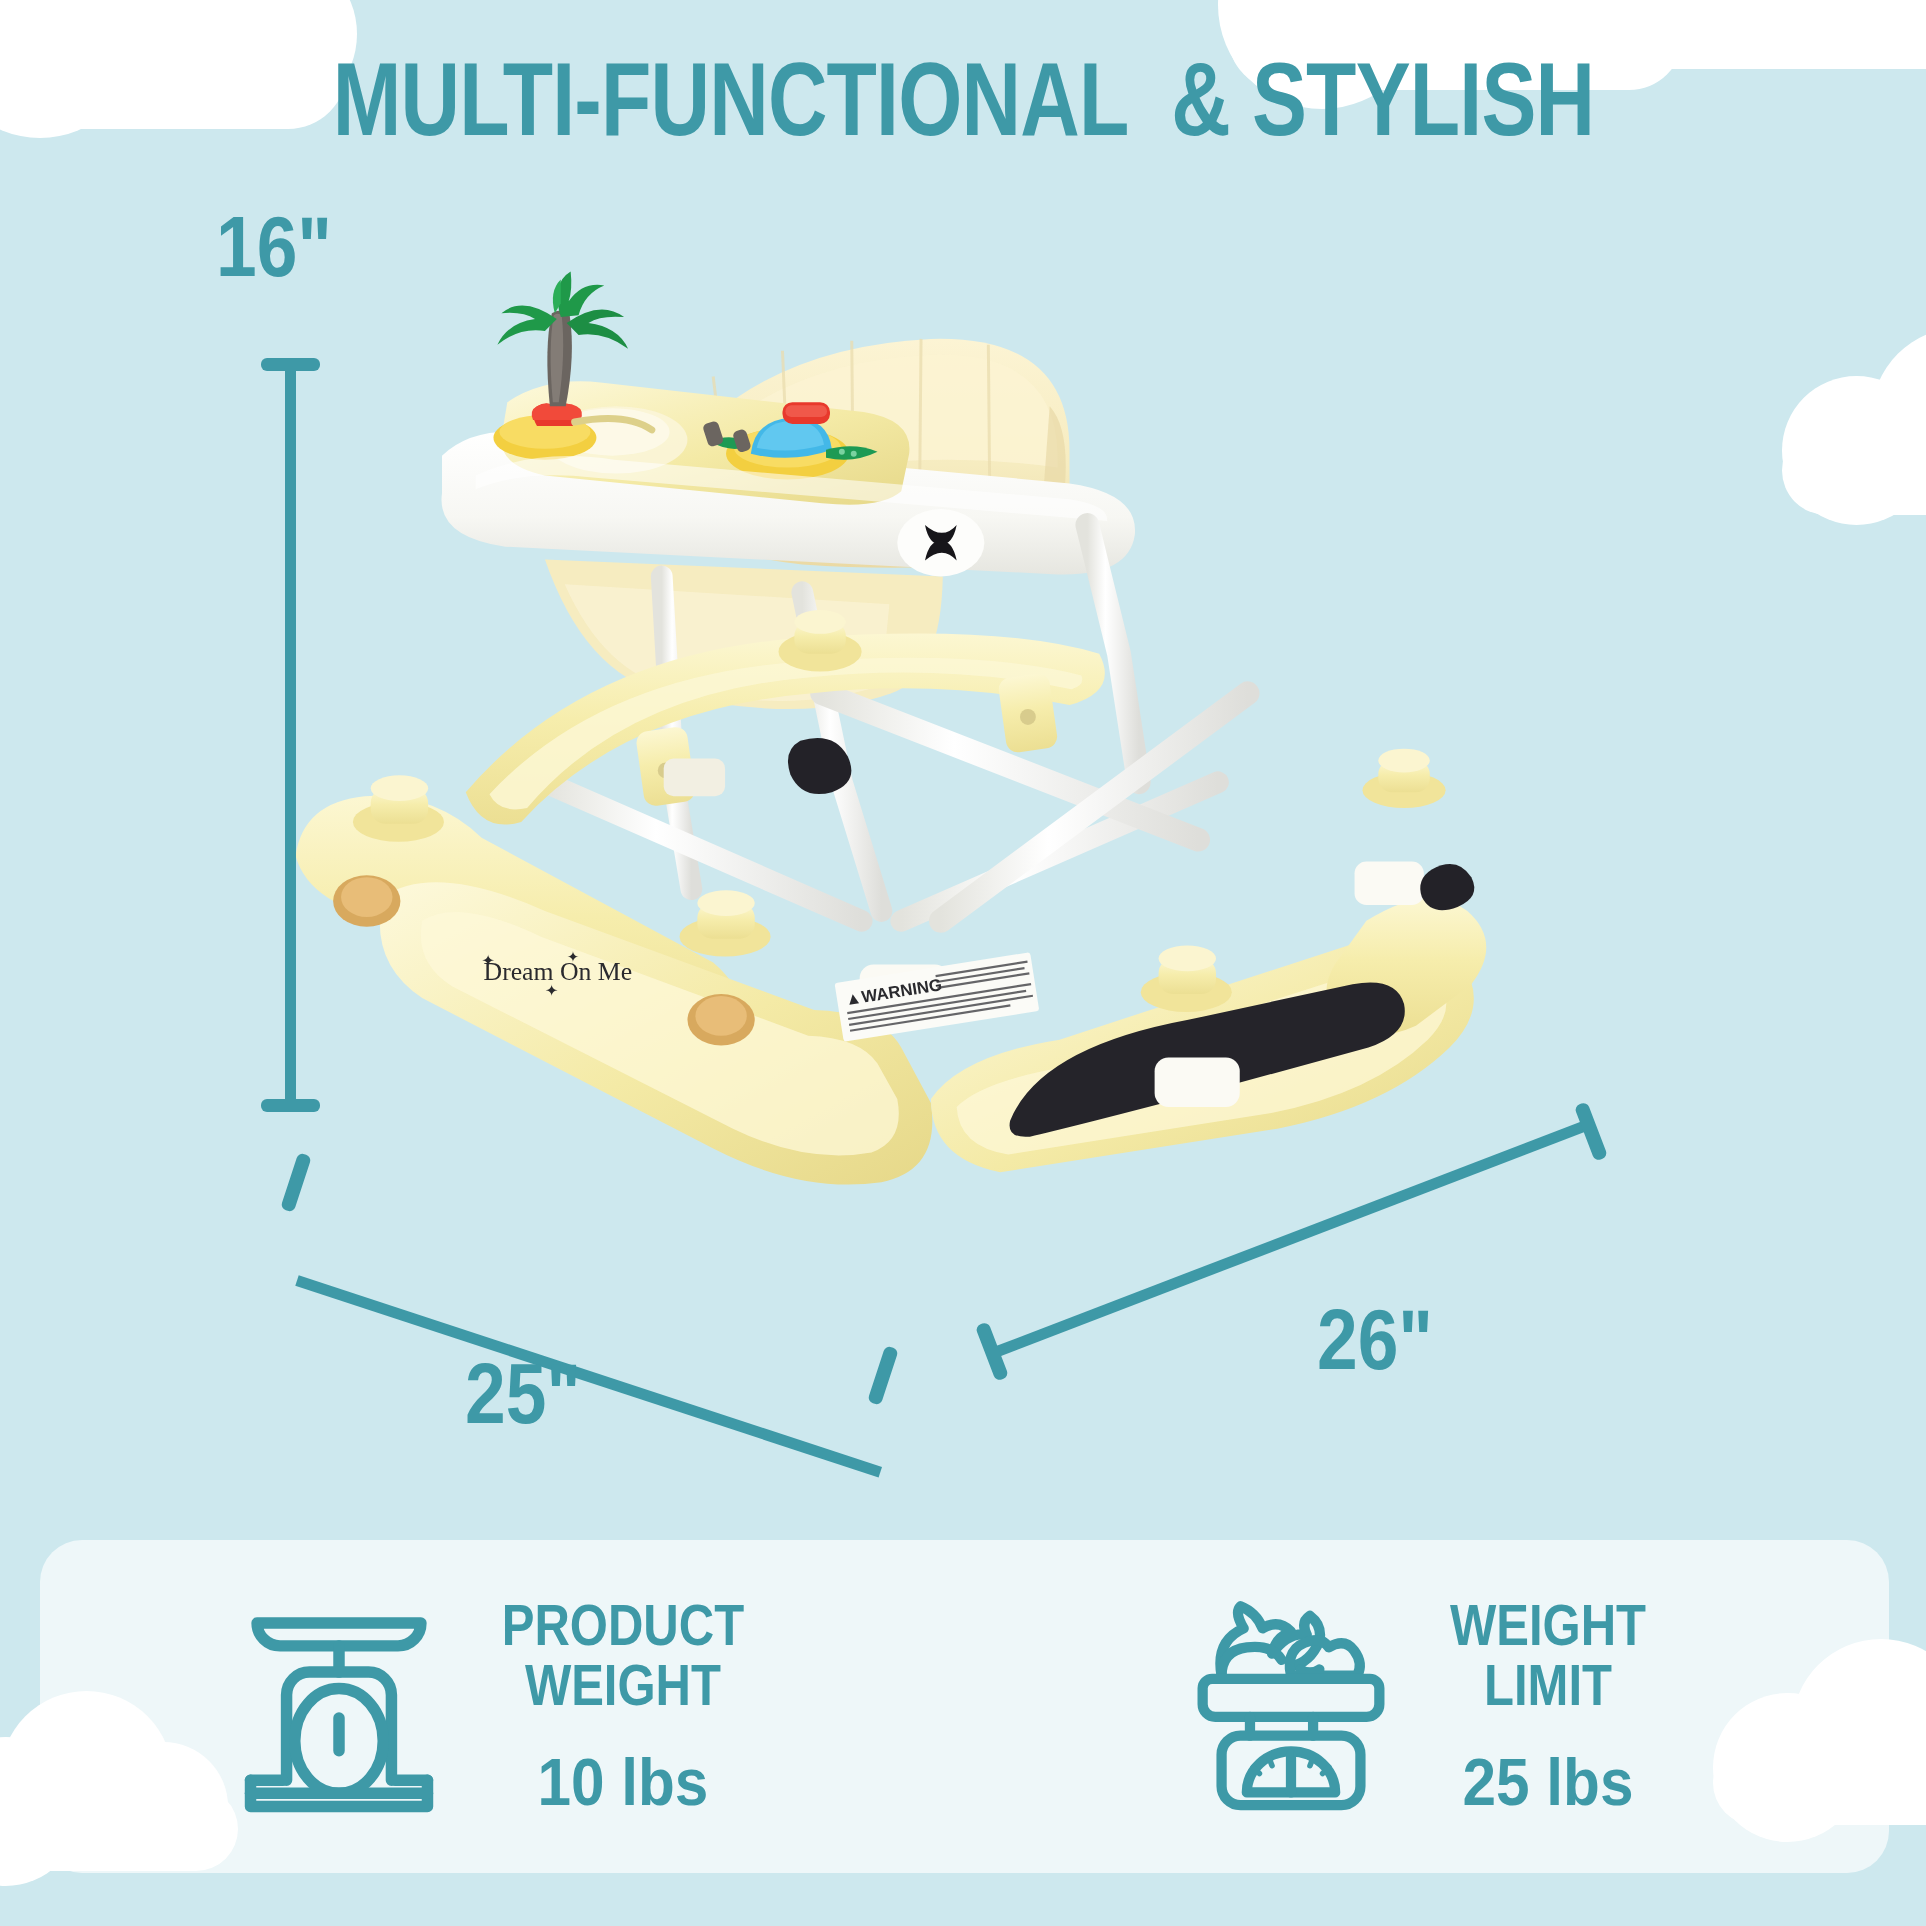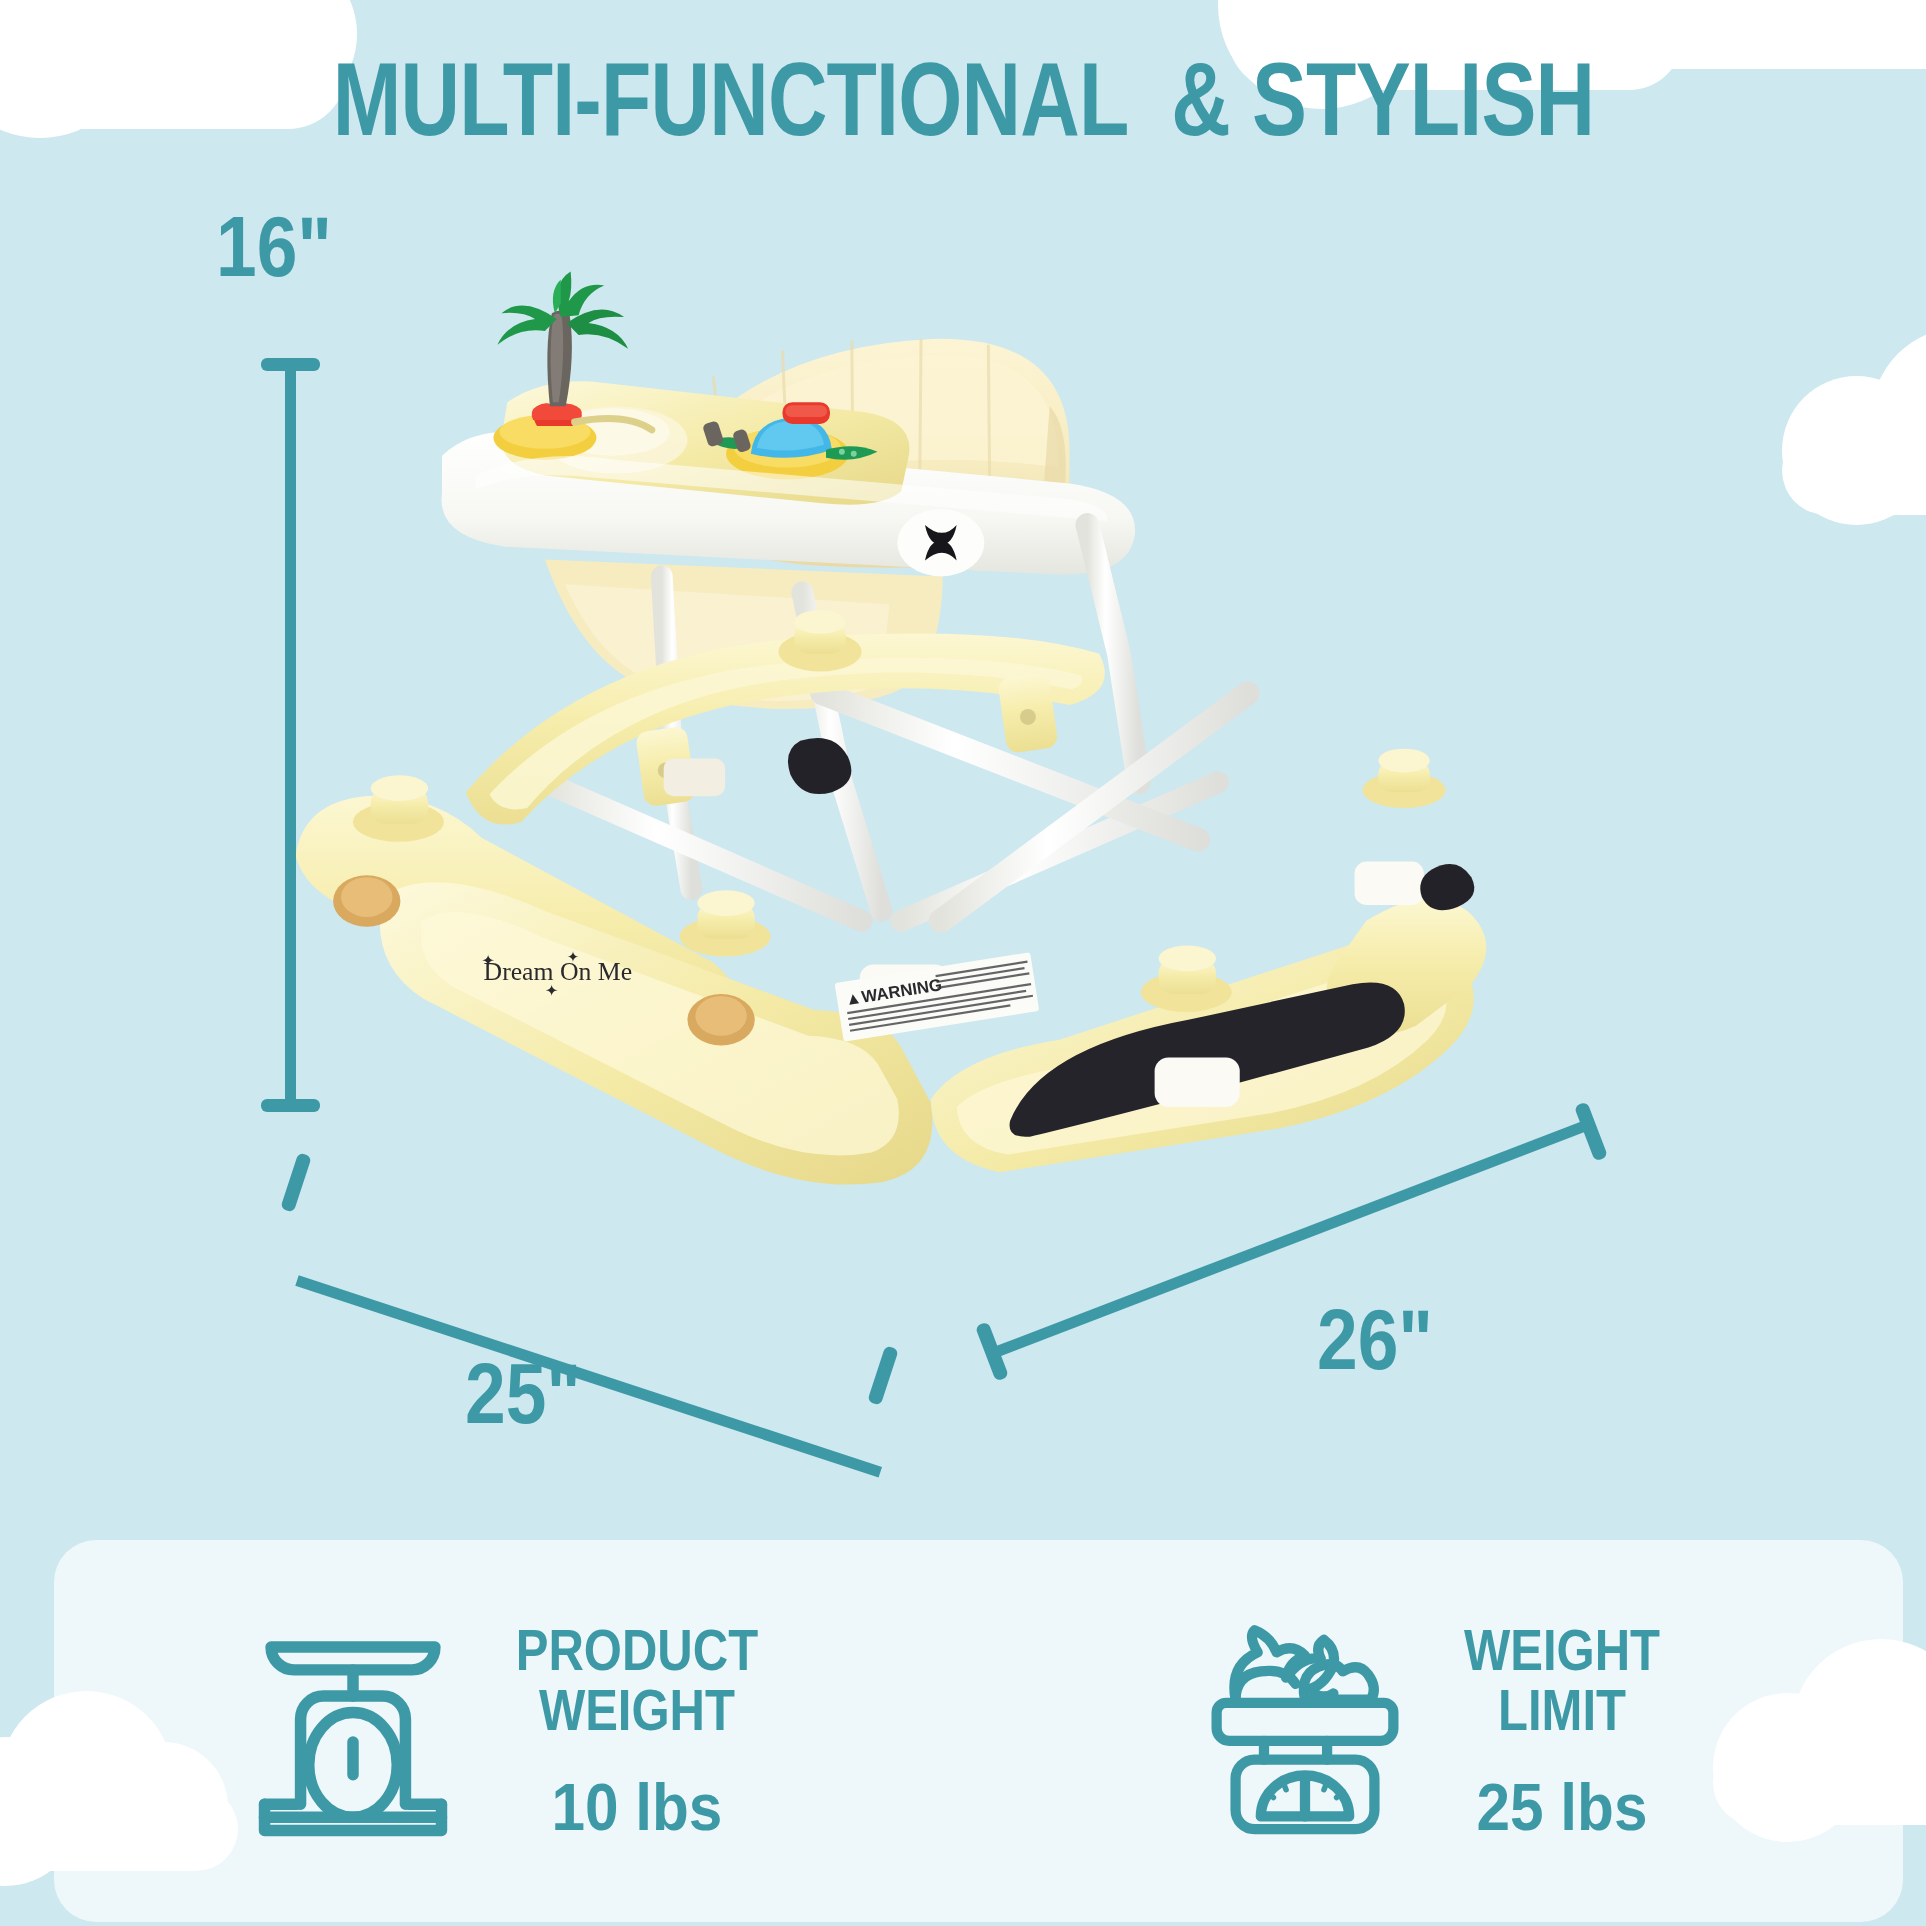--- a/index.html
+++ b/index.html
@@ -66,21 +66,21 @@
              transform:rotate(-21deg); transform-origin:50% 50%; }
   #dcap26b { left:1584px; top:1102px; width:14px; height:59px;
              transform:rotate(-21deg); transform-origin:50% 50%; }
   #lbl26   { left:1317px; top:1297px; font-size:85px; }
 
   
   #product { position:absolute; left:248px; top:228px; width:1257px; height:1069px; z-index:3; }
 
   
   #infocard {
-    position:absolute; left:54px; top:1540px; width:1849px; height:382px;
+    position:absolute; left:40px; top:1540px; width:1849px; height:333px;
     background:#eef7f9; border-radius:42px; z-index:4;
     display:flex; align-items:center;
   }
   .infocell { flex:1 1 50%; display:flex; align-items:center; justify-content:center; gap:44px; }
   .infoicon { width:198px; height:213px; flex:0 0 auto; }
   .infotext { color:#3e99a7; font-weight:bold; line-height:1.02; }
   .infotext .t1 { font-size:57px; transform:scaleX(0.86); transform-origin:50% 50%; text-align:center; white-space:pre; }
   .infotext .t2 { font-size:57px; transform:scaleX(0.86); transform-origin:50% 50%; text-align:center; white-space:pre; margin-top:2px; }
   .infotext .t3 { font-size:67px; transform:scaleX(0.90); transform-origin:50% 50%; text-align:center; margin-top:34px; white-space:pre; }
 </style>

